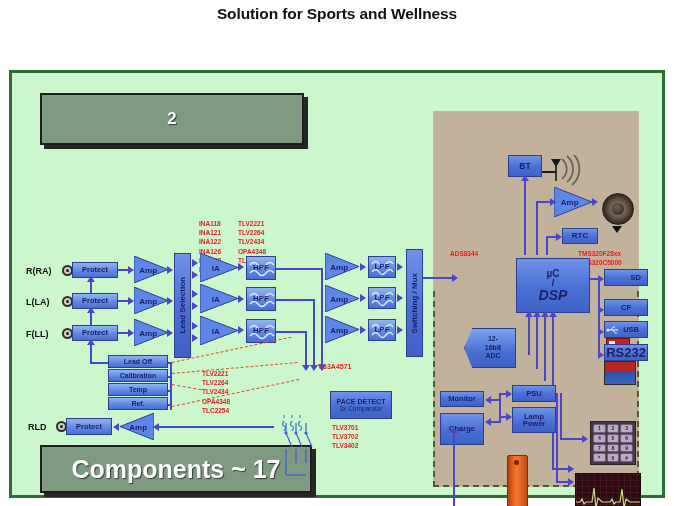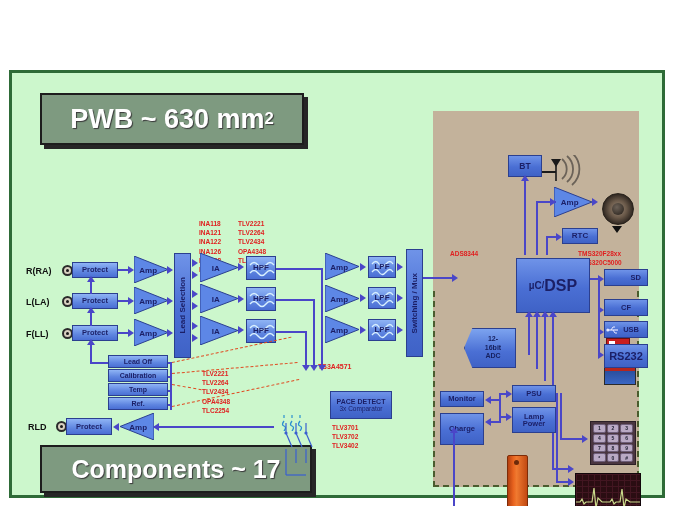--- a/index.html
+++ b/index.html
@@ -143,29 +143,29 @@
 
   
   #coils{position:absolute;left:268px;top:342px;width:32px;height:16px;}
 
   .wavebox svg{display:block;}
 </style>
 </head>
 <body>
 
 <div id="title">
+  <span class="l2">Solution for Sports and Wellness</span>
 </div>
 
 <div id="frame">
 
   <div id="tan-region"></div>
   <div id="tan-region2"></div>
 
   <div class="callout" id="callout-pwb">
-    <span>PWB ~ 630 mm</span>
       <span class="sup">2</span>
   </div>
   <div class="callout" id="callout-components">
     <span>Components ~ 17</span>
   </div>
 
   <div class="pn" style="left:187px;top:146px;">INA118
 INA121
 INA122
 INA126
@@ -466,24 +466,24 @@
   <div class="ln lnv" style="left:524px;top:128px;height:54px;"></div>
   <div class="ar ar-r" style="left:538px;top:125px;"></div>
 
   <div class="blk" style="left:550px;top:155px;width:36px;height:16px;font-size:8px;">
       <span>RTC</span>
     </div>
   <div class="ln lnh" style="left:534px;top:163px;width:12px;"></div>
   <div class="ln lnv" style="left:534px;top:163px;height:19px;"></div>
   <div class="ar ar-r" style="left:544px;top:160px;"></div>
 
-  <div class="blk" id="mcu" style="left:504px;top:185px;width:74px;height:55px;flex-direction:row;gap:0px;">
+  <div class="blk" id="mcu" style="left:504px;top:185px;width:74px;height:55px;flex-direction:column;gap:0px;">
     <span style="font-size:10px;">µC</span>
     <span style="font-size:9px;">/</span>
-    <span style="font-size:16px;">DSP</span>
+    <span style="font-size:14px;font-style:italic;">DSP</span>
   </div>
 
   <div class="ln lnh" style="left:578px;top:205px;width:10px;"></div>
   <div class="ar ar-r" style="left:586px;top:202px;"></div>
   <div class="blk" style="left:592px;top:196px;width:44px;height:17px;font-size:7.5px;justify-content:flex-end;padding-right:6px;">
       <span>SD</span>
     </div>
   <div id="sd-card">
       <div class="bar"></div>
     </div>
@@ -498,21 +498,21 @@
   <div class="blk" style="left:592px;top:248px;width:44px;height:17px;font-size:7.5px;justify-content:flex-end;padding-right:8px;">
       <span>USB</span>
     </div>
   <svg style="position:absolute;left:594px;top:252px;" width="14" height="10">
     <line x1="1" y1="5" x2="12" y2="5" stroke="#e8e8ff" stroke-width="1.2"></line>
     <circle cx="1.8" cy="5" r="1.5" fill="#e8e8ff"></circle>
     <path d="M5,5 l2,-3 l2,0 M7,5 l2,3 l2,0" stroke="#e8e8ff" fill="none" stroke-width="1"></path>
   </svg>
 
   <div class="ar ar-r" style="left:586px;top:278px;"></div>
-  <div class="blk" style="left:592px;top:271px;width:44px;height:24px;font-size:11px;">
+  <div class="blk" style="left:592px;top:271px;width:44px;height:17px;font-size:13px;">
       <span>RS232</span>
     </div>
 
   <div class="ln lnv" style="left:586px;top:205px;height:78px;"></div>
 
   <div class="ln lnv" style="left:516px;top:240px;height:42px;"></div>
   <div class="ln lnv" style="left:524px;top:240px;height:56px;"></div>
   <div class="ln lnv" style="left:532px;top:240px;height:68px;"></div>
   <div class="ln lnv" style="left:540px;top:240px;height:80px;"></div>
   <div class="ar ar-u" style="left:513px;top:238px;"></div>

